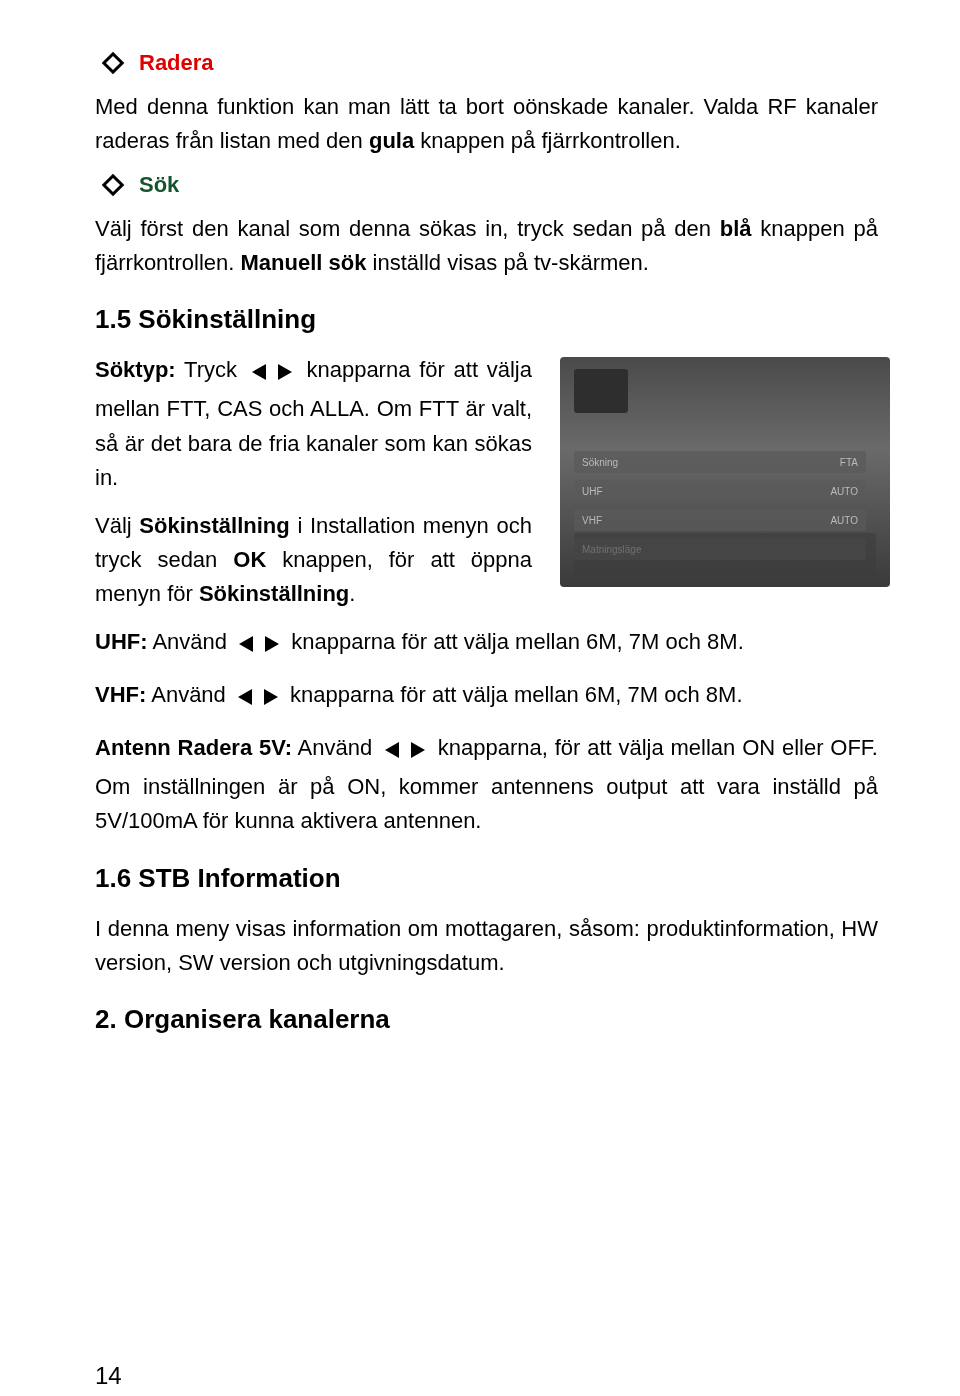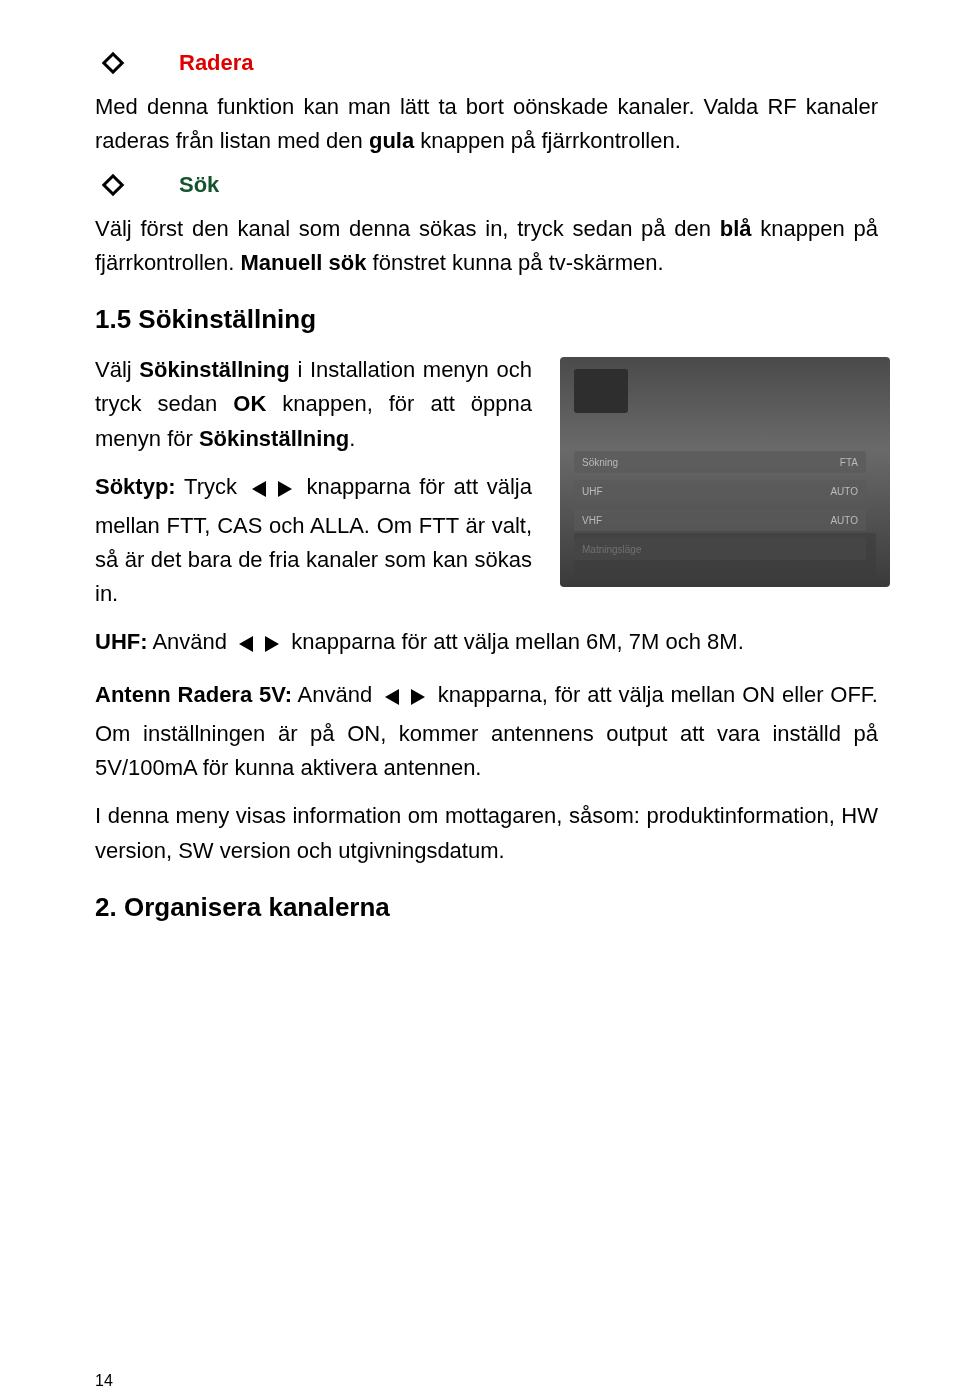--- a/index.html
+++ b/index.html
@@ -14,21 +14,20 @@
     padding: 40px 70px 20px 95px;
     position: relative;
     min-height: 1396px;
     box-sizing: border-box;
   }
   .bullet-head {
     display: flex;
     align-items: center;
     margin-bottom: 14px;
     margin-top: 10px;
-    gap: 40px;
   }
   .diamond-bullet {
     width: 16px;
     height: 16px;
     background: #000;
     transform: rotate(45deg);
     margin-right: 18px;
     margin-left: 10px;
     position: relative;
   }
@@ -120,21 +119,21 @@
   }
   .arrow-svg {
     width: 40px;
     height: 20px;
   }
   .clear { clear: both; }
   .pagenum {
     position: absolute;
     bottom: 6px;
     left: 95px;
-    font-size: 16px;
+    font-size: 24px;
   }
   b { font-weight: bold; }
 </style>
 </head>
 <body>
 
 <div class="page">
 
   <div class="bullet-head">
     <div class="diamond-bullet"></div>
@@ -144,21 +143,21 @@
   <p class="para">
     <span>Med denna funktion kan man lätt ta bort oönskade kanaler. Valda RF kanaler raderas från listan med den </span><b>gula</b><span> knappen på fjärrkontrollen.</span>
   </p>
 
   <div class="bullet-head">
     <div class="diamond-bullet"></div>
     <span class="bullet-title">Sök</span>
   </div>
 
   <p class="para">
-    <span>Välj först den kanal som denna sökas in, tryck sedan på den </span><b>blå</b><span> knappen på fjärrkontrollen. </span><b>Manuell sök</b><span> fönstret kunna på tv-skärmen.</span>
+    <span>Välj först den kanal som denna sökas in, tryck sedan på den </span><b>blå</b><span> knappen på fjärrkontrollen. </span><b>Manuell sök</b><span> inställd visas på tv-skärmen.</span>
   </p>
 
   <h2 class="section">1.5 Sökinställning</h2>
 
   <div class="wrap-section">
     <div class="float-img">
       <div class="img-top"></div>
       <div class="img-rows">
         <div class="img-row">
             <span>Sökning</span>
@@ -174,48 +173,55 @@
           </div>
         <div class="img-row">
             <span>Matningsläge</span>
             <span></span>
           </div>
       </div>
       <div class="img-foot"></div>
     </div>
 
     <p class="para">
+      <b>Söktyp:</b><span> Tryck </span><span class="arrow-icon"><svg class="arrow-svg" viewBox="0 0 40 20">
+            <polygon points="0,10 14,2 14,18" fill="#000"></polygon>
+            <polygon points="40,10 26,2 26,18" fill="#000"></polygon>
+          </svg></span><span> knapparna för att välja mellan FTT, CAS och ALLA. Om FTT är valt, så är det bara de fria kanaler som kan sökas in.</span>
+    </p>
+
+    <p class="para">
       <span>Välj </span><b>Sökinställning</b><span> i Installation menyn och tryck sedan </span><b>OK</b><span> knappen, för att öppna menyn för </span><b>Sökinställning</b><span>.</span>
     </p>
 
     <p class="para">
-      <b>Söktyp:</b><span> Tryck </span><span class="arrow-icon"><svg class="arrow-svg" viewBox="0 0 40 20">
-            <polygon points="0,10 14,2 14,18" fill="#000"></polygon>
-            <polygon points="40,10 26,2 26,18" fill="#000"></polygon>
-          </svg></span><span> knapparna för att välja mellan FTT, CAS och ALLA. Om FTT är valt, så är det bara de fria kanaler som kan sökas in.</span>
-    </p>
-
-    <p class="para">
       <b>UHF:</b><span> Använd </span><span class="arrow-icon"><svg class="arrow-svg" viewBox="0 0 40 20">
             <polygon points="0,10 14,2 14,18" fill="#000"></polygon>
             <polygon points="40,10 26,2 26,18" fill="#000"></polygon>
           </svg></span><span> knapparna för att välja mellan 6M, 7M och 8M.</span>
     </p>
 
     <div class="clear"></div>
 
+    <p class="para">
+      <b>VHF:</b><span> Använd </span><span class="arrow-icon"><svg class="arrow-svg" viewBox="0 0 40 20">
+            <polygon points="0,10 14,2 14,18" fill="#000"></polygon>
+            <polygon points="40,10 26,2 26,18" fill="#000"></polygon>
+          </svg></span><span> knapparna för att välja mellan 6M, 7M och 8M.</span>
+    </p>
 
     <p class="para">
       <b>Antenn Radera 5V:</b><span> Använd </span><span class="arrow-icon"><svg class="arrow-svg" viewBox="0 0 40 20">
             <polygon points="0,10 14,2 14,18" fill="#000"></polygon>
             <polygon points="40,10 26,2 26,18" fill="#000"></polygon>
           </svg></span><span> knapparna, för att välja mellan ON eller OFF. Om inställningen är på ON, kommer antennens output att vara inställd på 5V/100mA för kunna aktivera antennen.</span>
     </p>
   </div>
 
+  <h2 class="section">1.6 STB Information</h2>
 
   <p class="para">I denna meny visas information om mottagaren, såsom: produktinformation, HW version, SW version och utgivningsdatum.</p>
 
   <h2 class="section">2. Organisera kanalerna</h2>
 
 
   <div class="pagenum">14</div>
 </div>
 
 </body></html>

